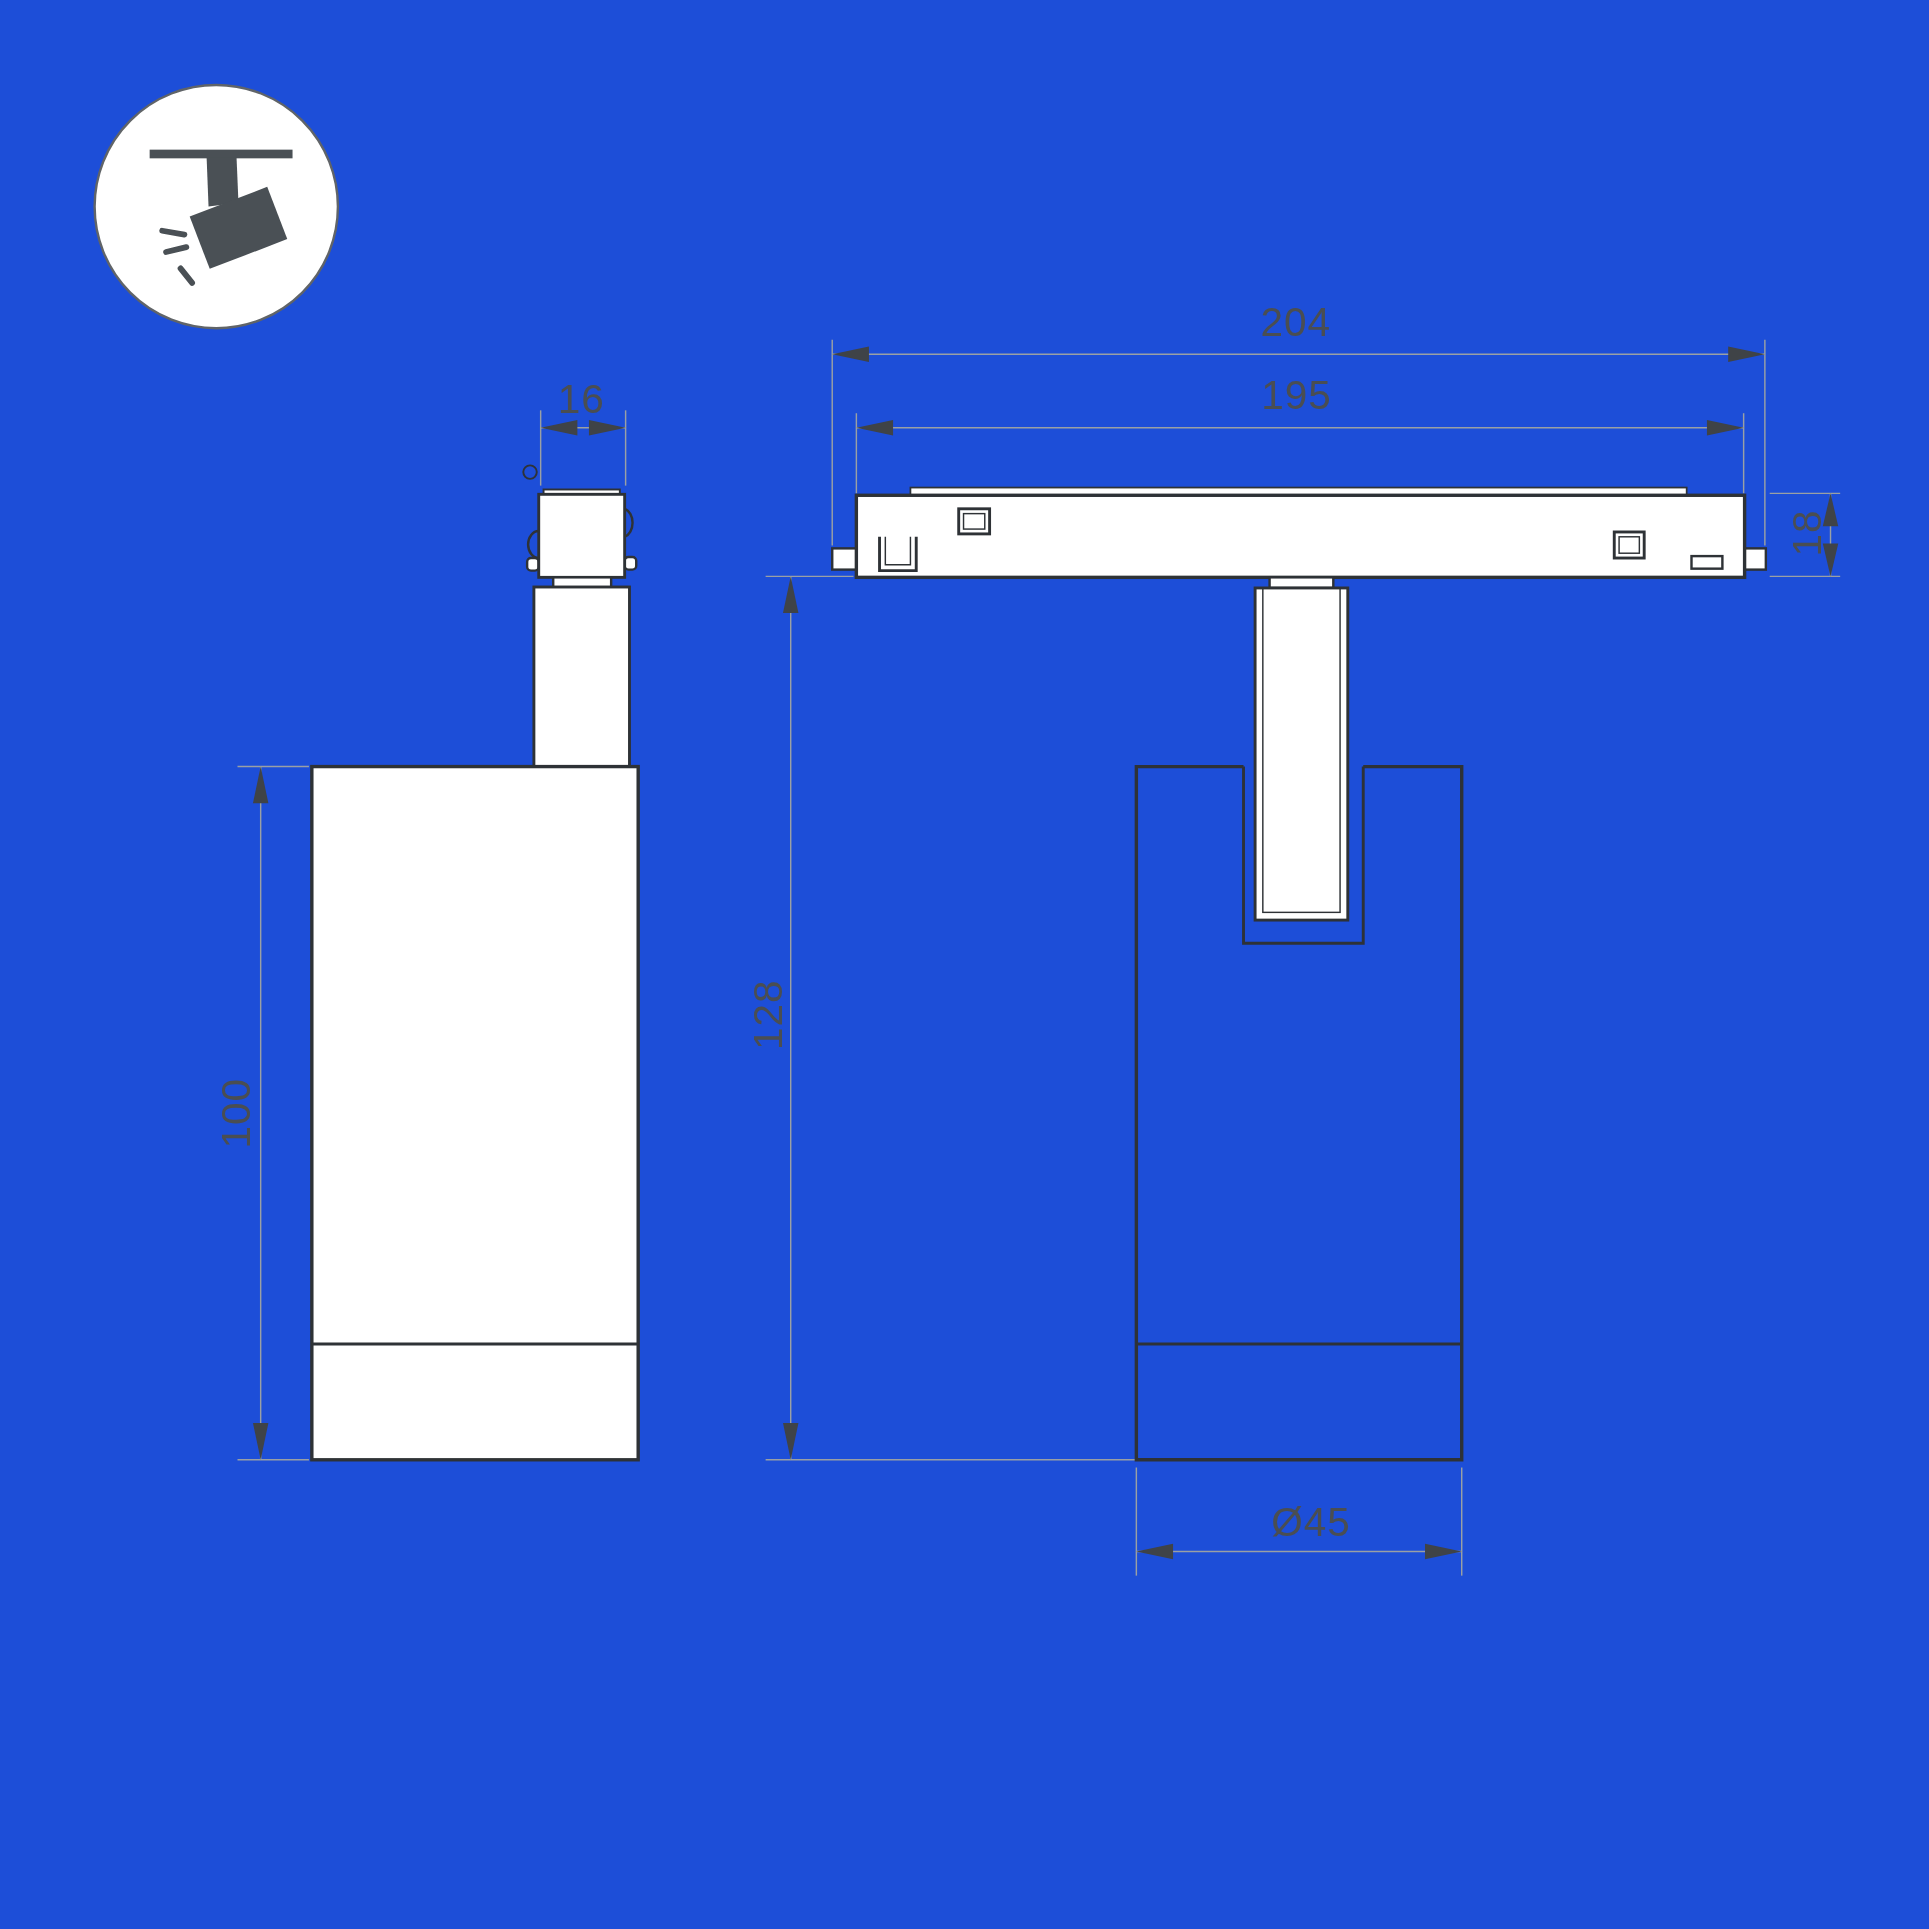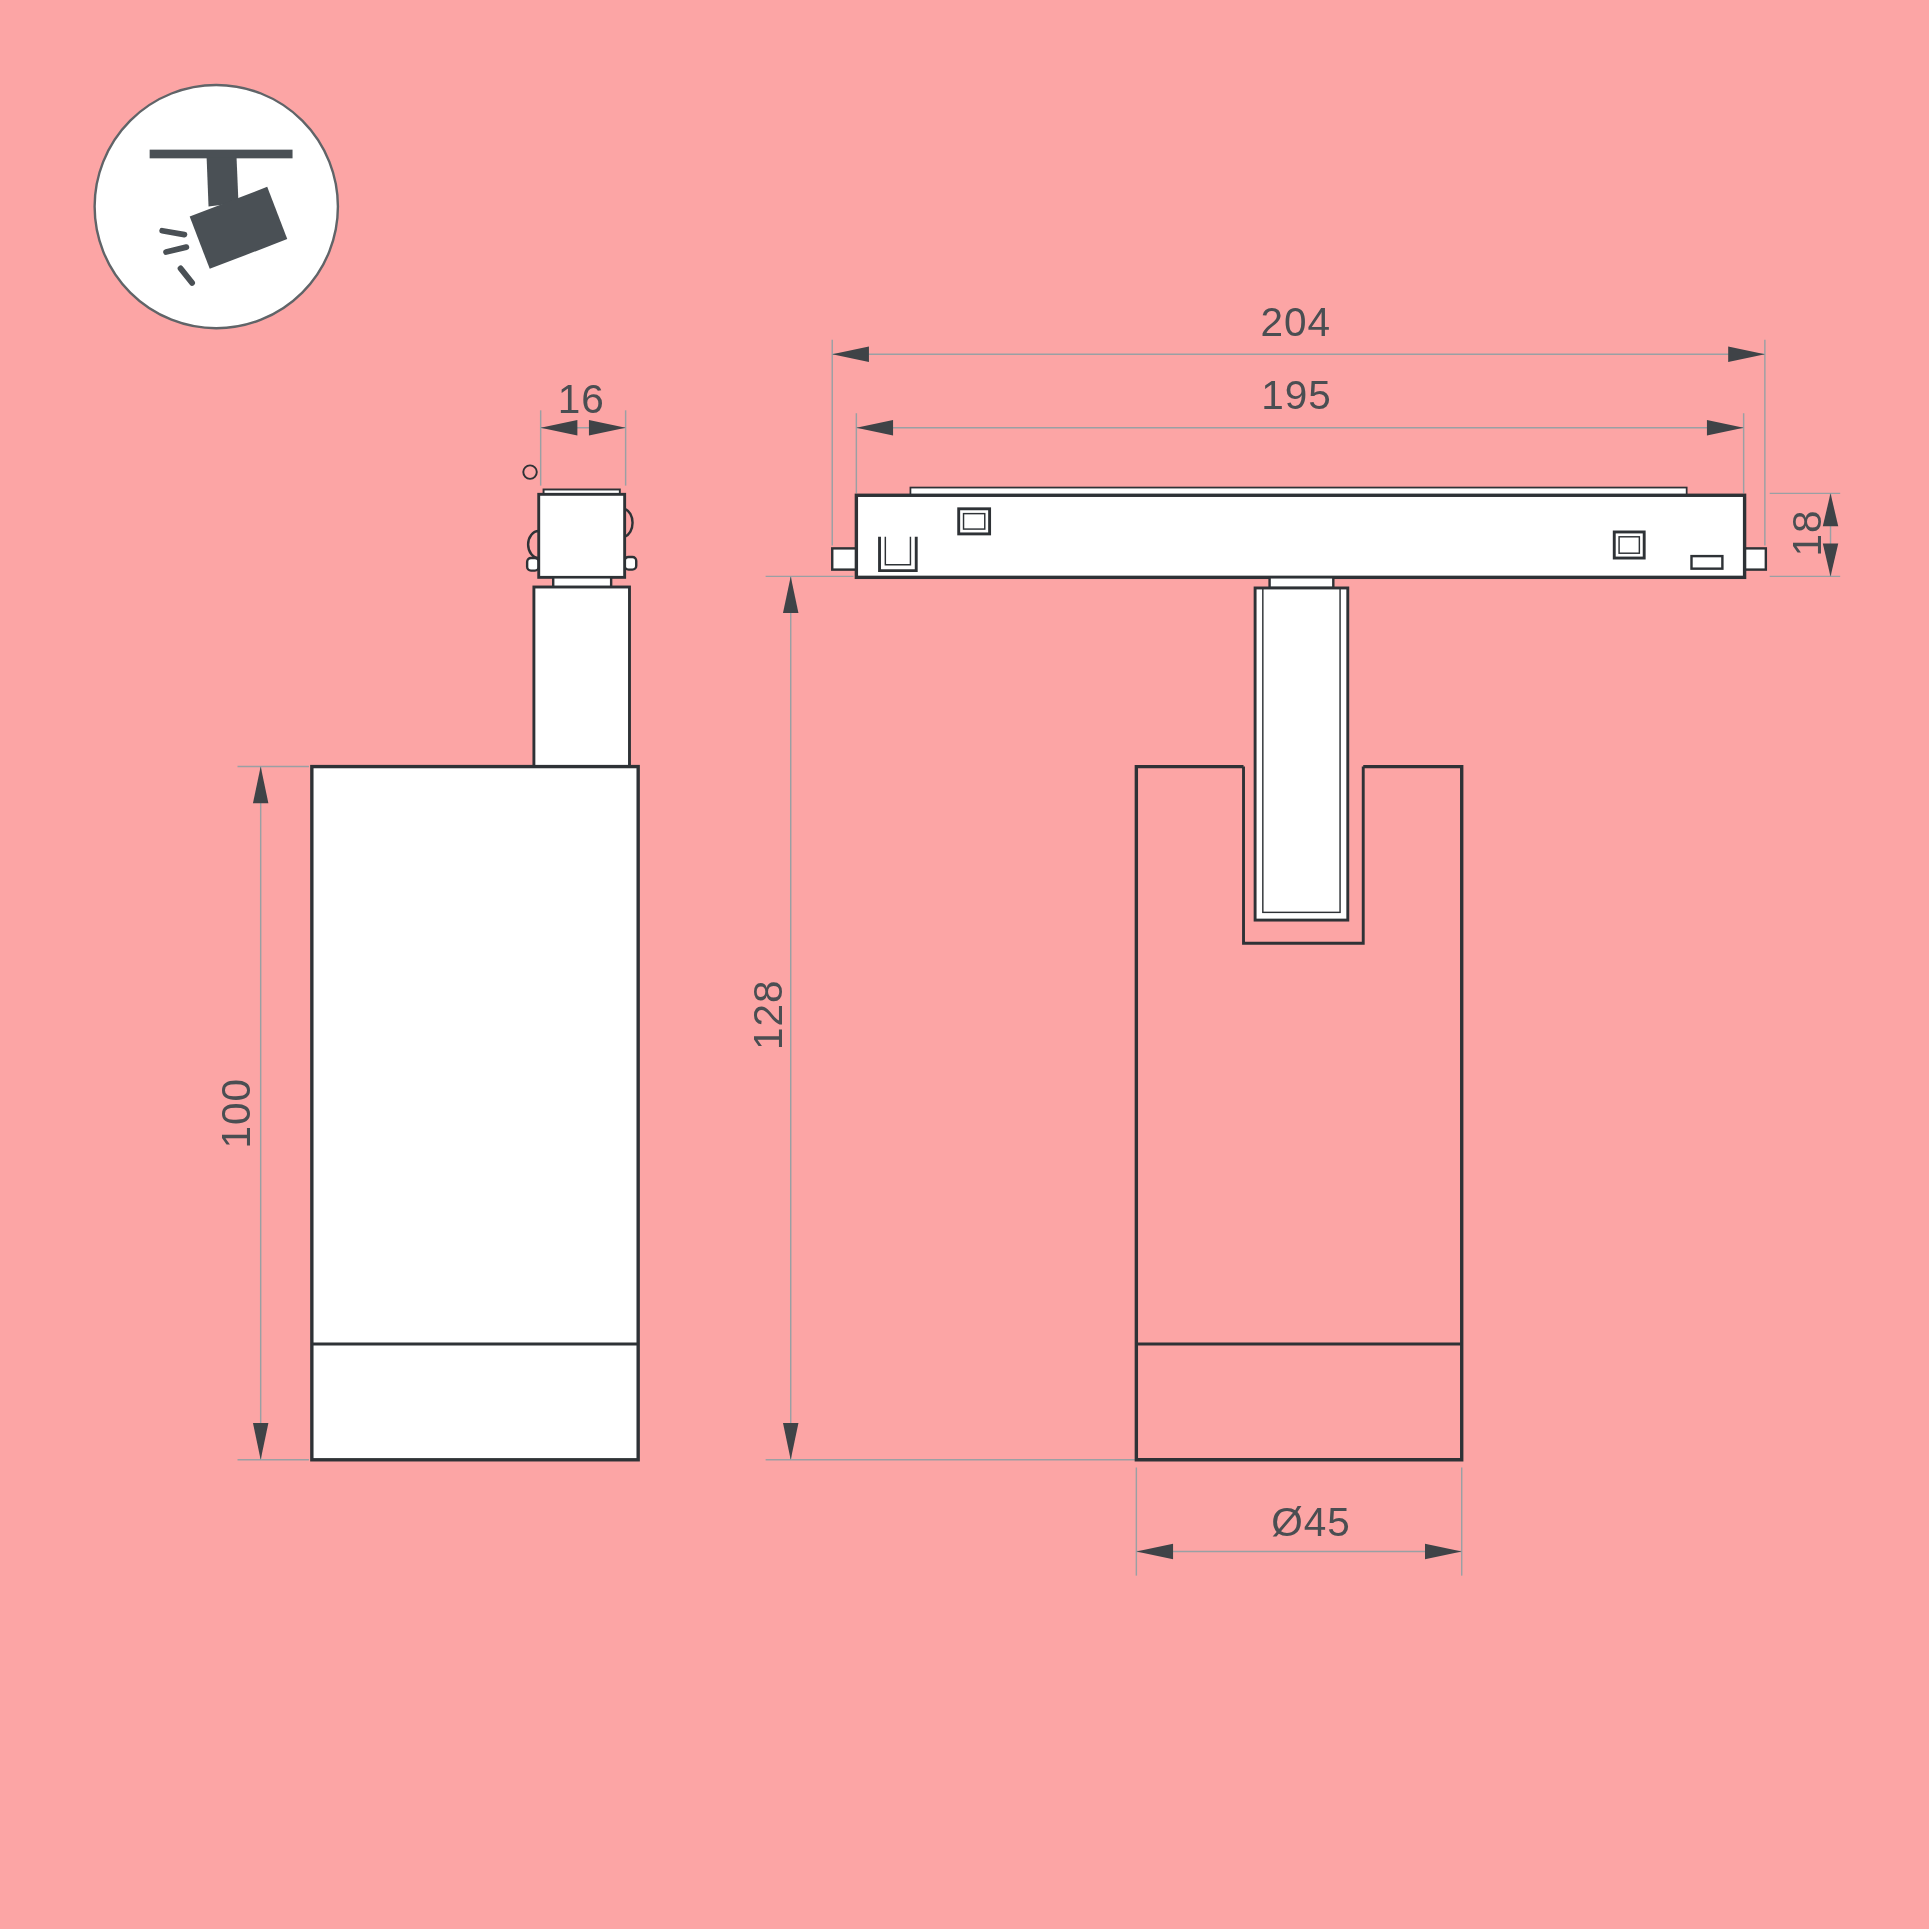--- a/index.html
+++ b/index.html
@@ -4,21 +4,21 @@
 <style>
   html, body {
     margin: 0;
     padding: 0;
     background: #ffffff;
   }
   .canvas {
     position: relative;
     width: 1929px;
     height: 1929px;
-    background: #fca5a5;
+    background: #1d4ed8;
     font-family: "Liberation Sans", sans-serif;
   }
   svg { display: block; }
   .outline   { fill: #ffffff; stroke: #2e3236; }
   .outline-nf{ fill: none;    stroke: #2e3236; }
   .thin      { stroke: #9aa0a4; stroke-width: 1.5; fill: none; }
   .arrow     { fill: #3f4347; stroke: none; }
   .dim-text  {
     font-family: "Liberation Sans", sans-serif;
     font-size: 42px;

